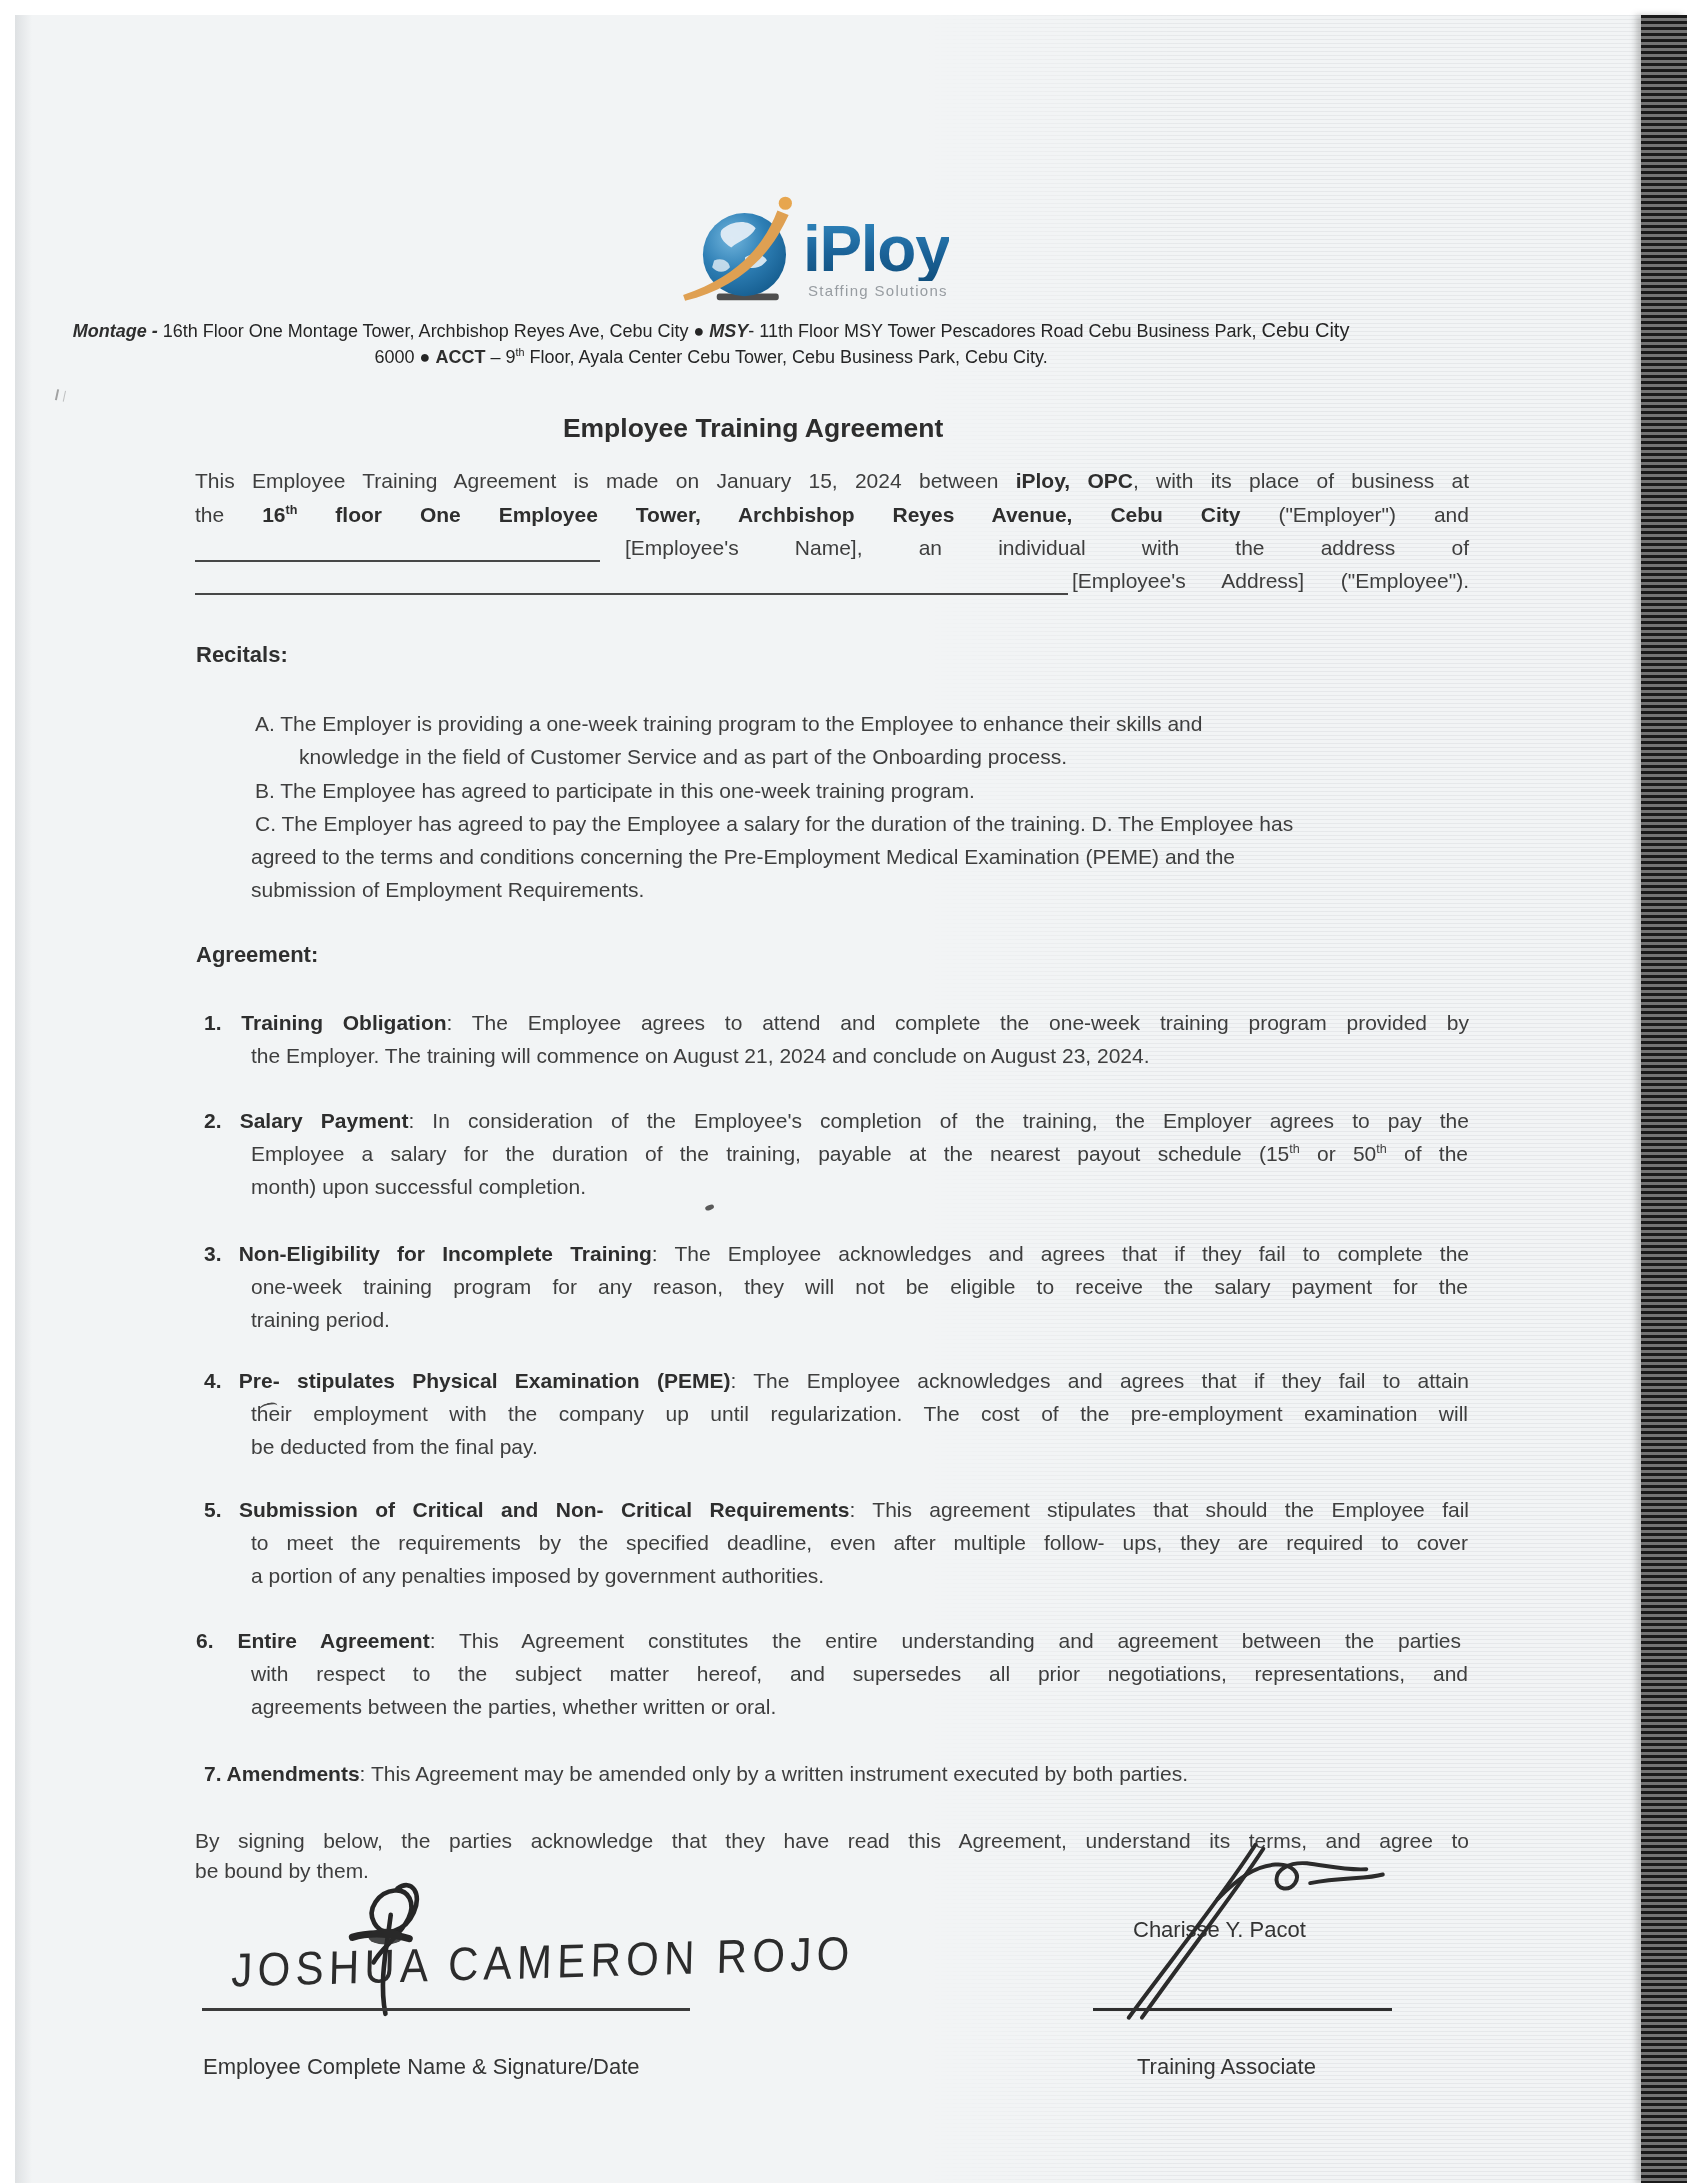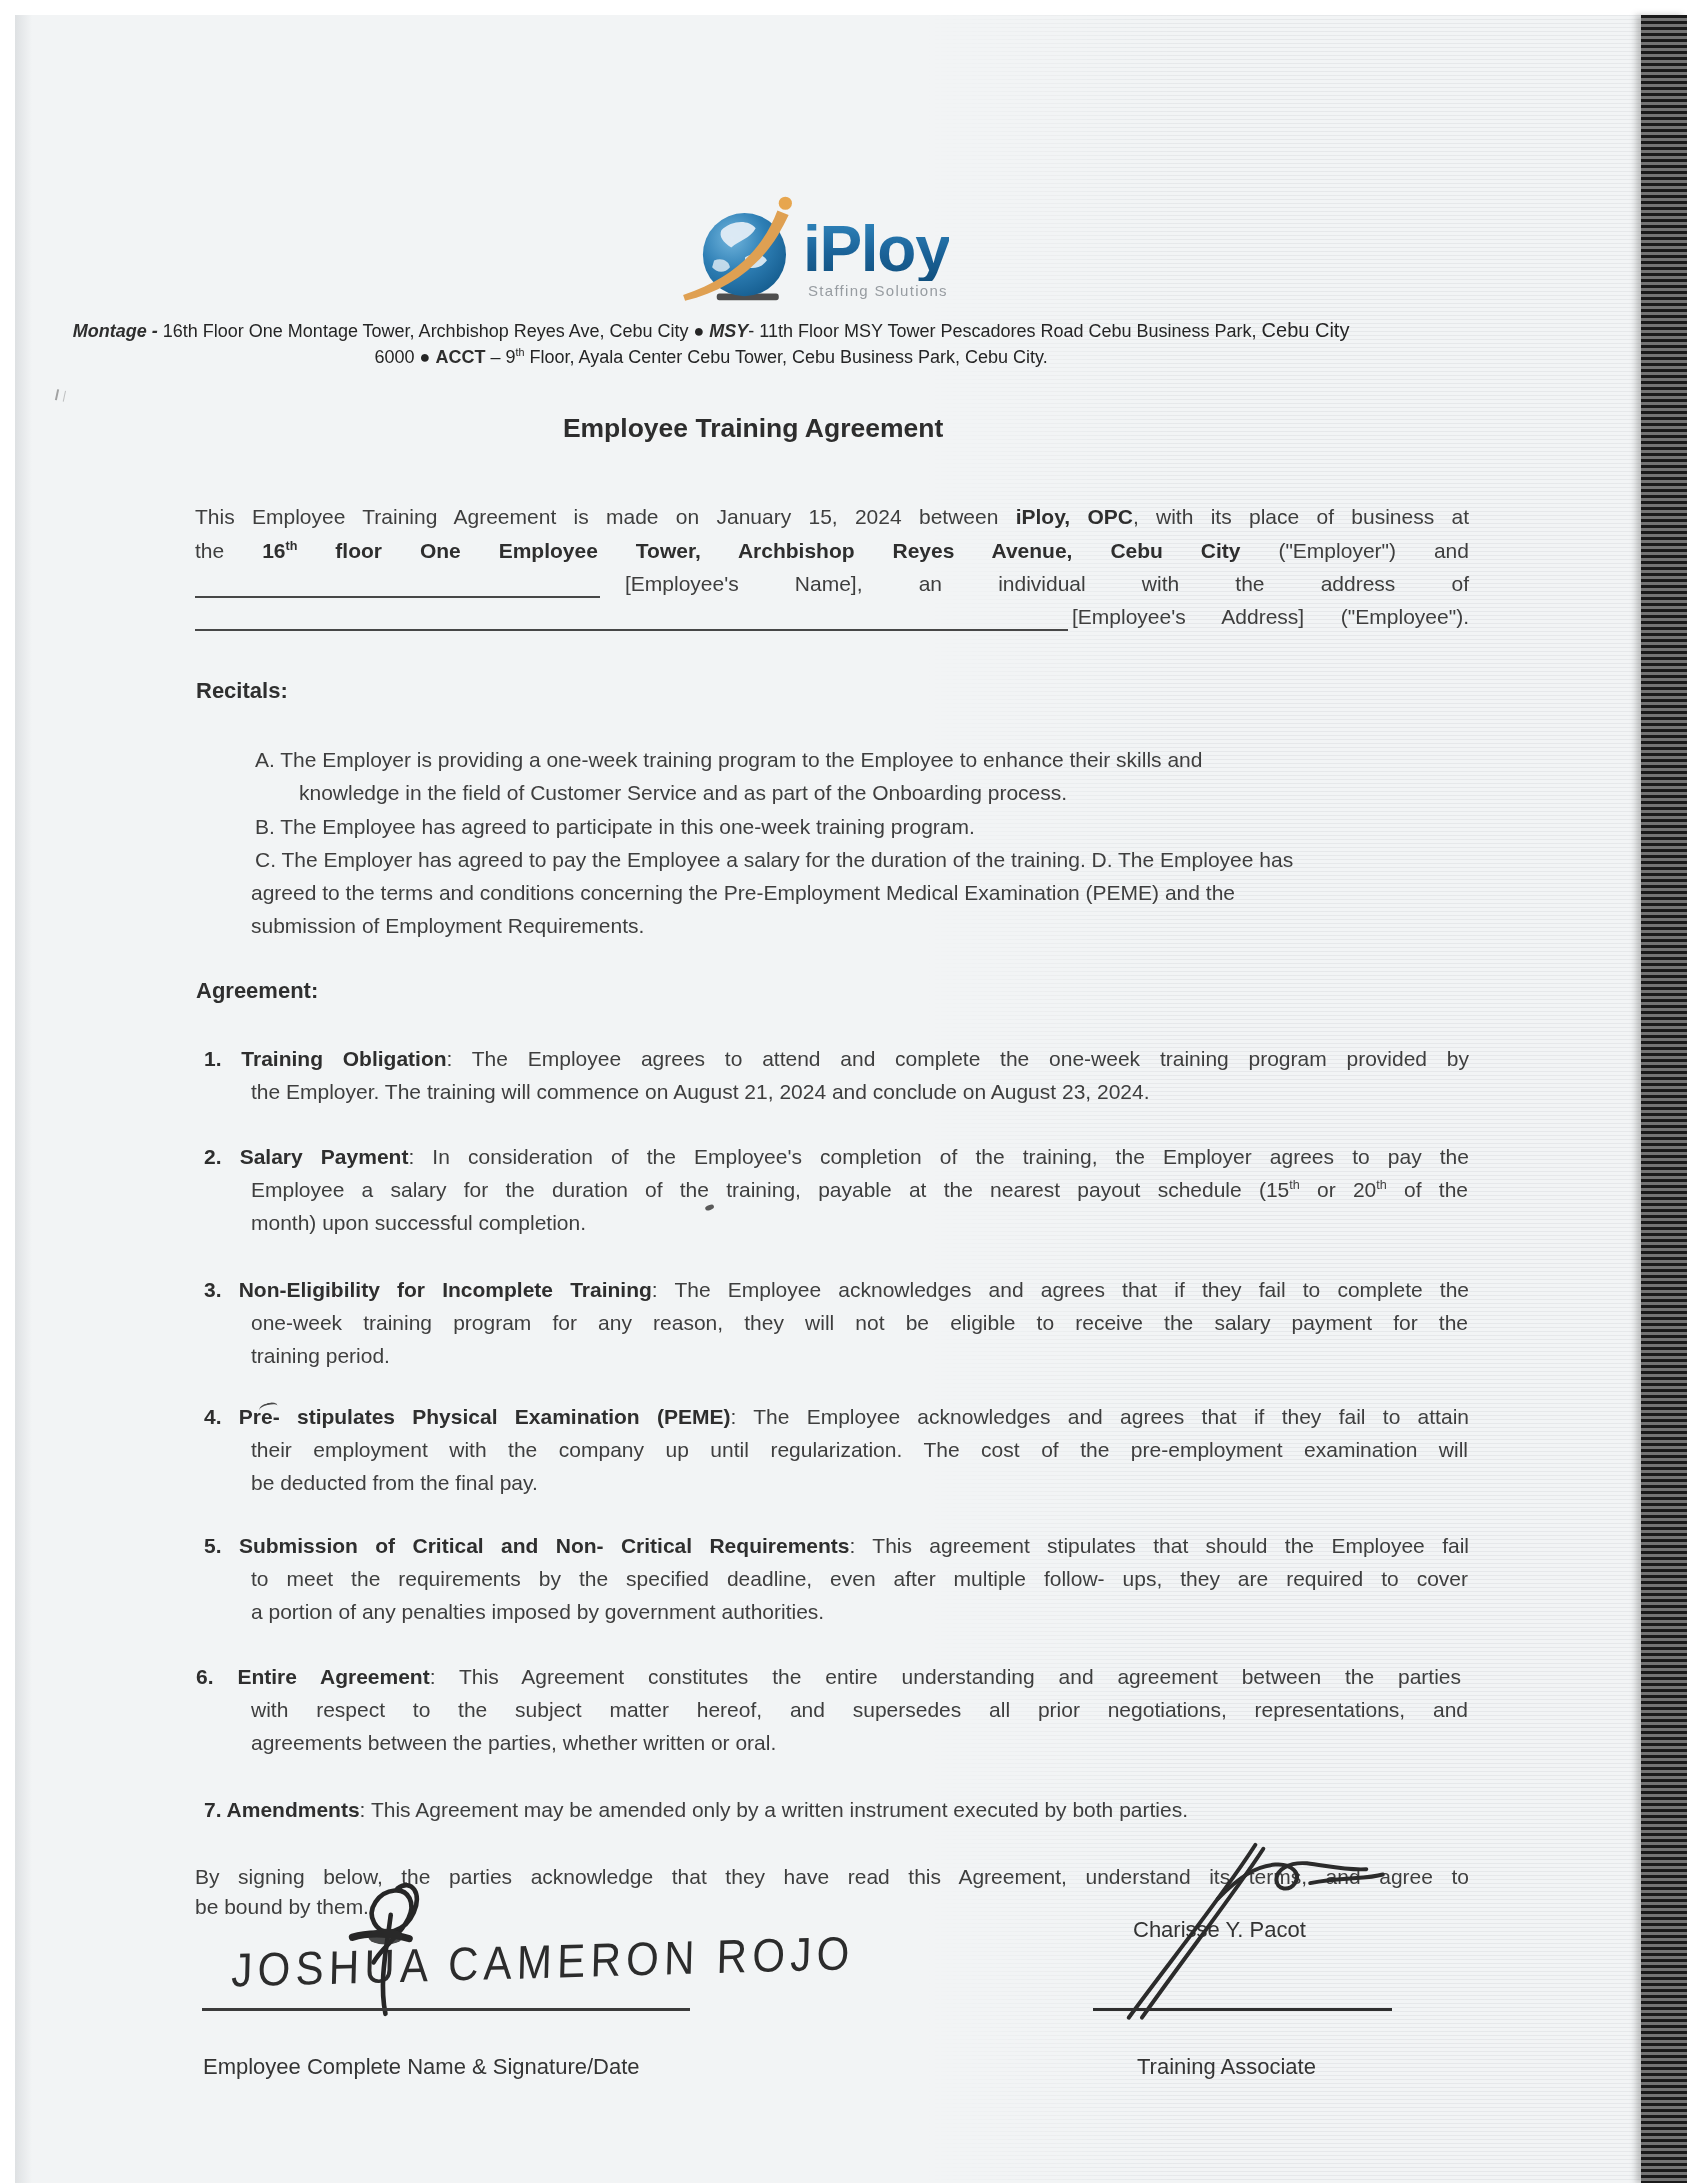--- a/index.html
+++ b/index.html
@@ -36,21 +36,21 @@
     background:linear-gradient(180deg,#3187be 0%,#1b6399 55%,#11507e 100%);
     -webkit-background-clip:text;background-clip:text;color:transparent;
   }
   .tagline{position:absolute;left:143px;top:88px;font-size:15px;color:#979ca1;letter-spacing:1.3px;}
   
   .addr{position:absolute;left:14.6px;width:1393px;text-align:center;font-size:18px;color:#252525;height:28px;line-height:28px;}
   .addr .big{font-size:20px;}
   
   .title{position:absolute;left:14.6px;top:413px;width:1477px;text-align:center;font-size:26.5px;font-weight:bold;color:#2d2d2d;}
   
-  .ln{position:absolute;height:33px;line-height:33px;font-size:21px;color:#3e3e3e;white-space:normal;margin-top:36px;}
+  .ln{position:absolute;height:33px;line-height:33px;font-size:21px;color:#3e3e3e;white-space:normal;}
   .just{text-align:justify;text-align-last:justify;}
   .hd{font-weight:bold;color:#2f2f2f;font-size:22px;}
   .b{font-weight:bold;color:#2e2e2e;}
   .i{font-style:italic;}
   .sup{font-size:0.6em;vertical-align:super;line-height:0;}
   .flexln{display:flex;}
   .fill{border-bottom:2px solid #474747;height:29px;}
   .jtext{flex:1;text-align:justify;text-align-last:justify;margin-left:25px;}
   
   .hand{
@@ -121,21 +121,21 @@
 <div class="ln" style="left:255px;top:807px;">C. The Employer has agreed to pay the Employee a salary for the duration of the training. D. The Employee has</div>
 <div class="ln" style="left:251px;top:840px;">agreed to the terms and conditions concerning the Pre-Employment Medical Examination (PEME) and the</div>
 <div class="ln" style="left:251px;top:873px;">submission of Employment Requirements.</div>
 
 <div class="ln hd" style="left:196px;top:938px;">Agreement:</div>
 
 <div class="ln just" style="left:204px;top:1006px;width:1265px;"><span class="b">1. </span><span class="b">Training Obligation</span><span>: The Employee agrees to attend and complete the one-week training program provided by</span></div>
 <div class="ln" style="left:251px;top:1039px;"><span>the Employer. The training will commence on August 21, 2024 and conclude on August 23, 2024.</span></div>
 
 <div class="ln just" style="left:204px;top:1104px;width:1265px;"><span class="b">2. </span><span class="b">Salary Payment</span><span>: In consideration of the Employee's completion of the training, the Employer agrees to pay the</span></div>
-<div class="ln just" style="left:251px;top:1137px;width:1217px;"><span>Employee a salary for the duration of the training, payable at the nearest payout schedule (15</span><span class="sup">th</span><span> or 20</span><span class="sup">th</span><span> of the</span></div>
+<div class="ln just" style="left:251px;top:1137px;width:1217px;"><span>Employee a salary for the duration of the training, payable at the nearest payout schedule (15</span><span class="sup">th</span><span> or 50</span><span class="sup">th</span><span> of the</span></div>
 <div class="ln" style="left:251px;top:1170px;"><span>month) upon successful completion.</span></div>
 
 <div class="ln just" style="left:204px;top:1237px;width:1265px;"><span class="b">3. </span><span class="b">Non-Eligibility for Incomplete Training</span><span>: The Employee acknowledges and agrees that if they fail to complete the</span></div>
 <div class="ln just" style="left:251px;top:1270px;width:1217px;"><span>one-week training program for any reason, they will not be eligible to receive the salary payment for the</span></div>
 <div class="ln" style="left:251px;top:1303px;"><span>training period.</span></div>
 
 <div class="ln just" style="left:204px;top:1364px;width:1265px;"><span class="b">4. </span><span class="b">Pre- stipulates Physical Examination (PEME)</span><span>: The Employee acknowledges and agrees that if they fail to attain</span></div>
 <div class="ln just" style="left:251px;top:1397px;width:1217px;"><span>their employment with the company up until regularization. The cost of the pre-employment examination will</span></div>
 <div class="ln" style="left:251px;top:1430px;"><span>be deducted from the final pay.</span></div>
 

